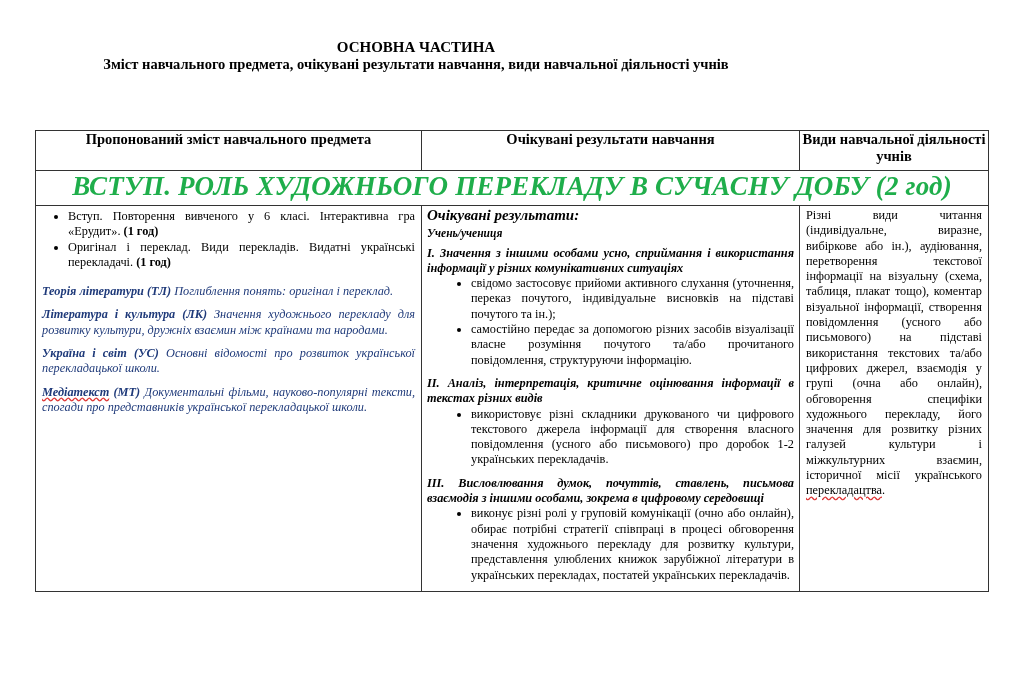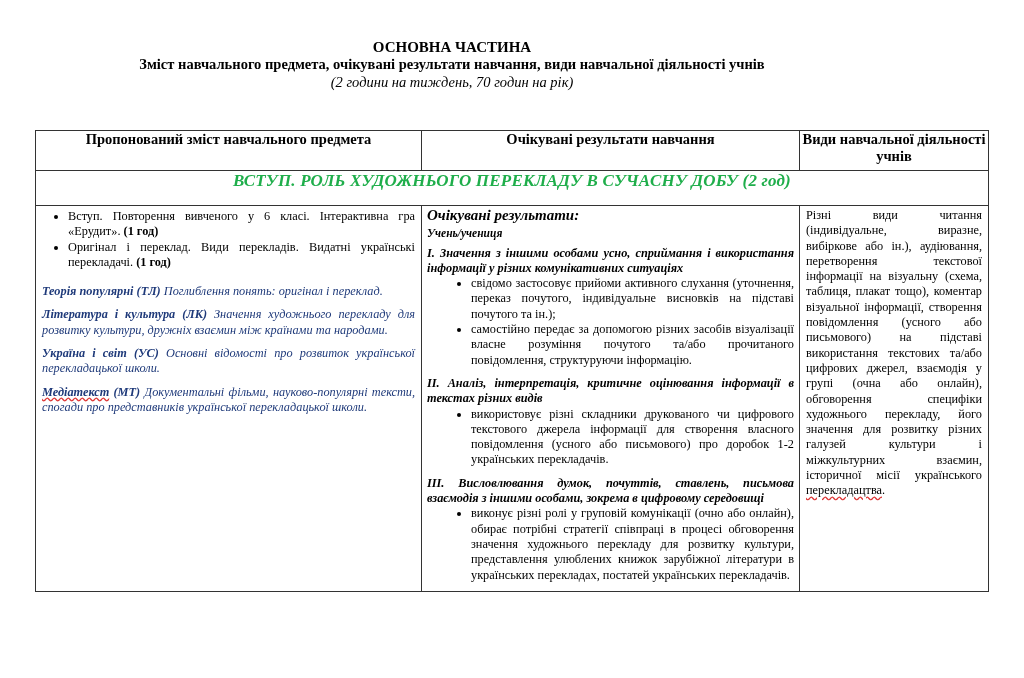--- a/index.html
+++ b/index.html
@@ -1,39 +1,39 @@
 <!DOCTYPE html>
 <html><head>
 <meta charset="utf-8">
 <style>
   html, body { margin: 0; padding: 0; background: #ffffff; }
   body {
     width: 1024px; height: 678px; position: relative; overflow: hidden;
     font-family: "Liberation Serif", "DejaVu Serif", serif; color: #000;
   }
-  .title-block { position: absolute; left: 0; top: 38px; width: 832px; text-align: center; margin-left: 36px; }
+  .title-block { position: absolute; left: 0; top: 38px; width: 832px; text-align: center; }
   .t1 { font-weight: bold; font-size: 15px; line-height: 18px; }
   .t2 { font-weight: bold; font-size: 14.5px; line-height: 17px; }
   .t3 { font-weight: bold; font-size: 14.5px; line-height: 17px; }
   .t4 { font-style: italic; font-size: 14.5px; line-height: 18px; }
 
   table.main {
     position: absolute; left: 35px; top: 130px; width: 953px;
     border-collapse: collapse; table-layout: fixed;
   }
   table.main td, table.main th {
     border: 1px solid #333; vertical-align: top; padding: 0;
   }
   th.hdr {
     height: 39px; font-weight: bold; font-size: 14.5px; 
     vertical-align: middle; line-height: 17px;
   }
   td.section {
     height: 34px; text-align: center; vertical-align: middle;
-    color: #1fae4b; font-weight: bold; font-style: italic; font-size: 17px;
+    color: #1fae4b; font-weight: bold; font-style: italic; font-size: 27px;
     letter-spacing: 0.2px;
   }
   .col1 { padding: 3px 6px 4px 6px !important; font-size: 12.3px; line-height: 15.3px; }
   .col2 { padding: 2px 5px 4px 5px !important; font-size: 12.3px; line-height: 15.3px; }
   .col3 { padding: 2px 6px 4px 6px !important; font-size: 12.3px; line-height: 15.3px; text-align: justify; }
 
   ul.bl { margin: 0; padding-left: 26px; }
   ul.bl li { text-align: justify; margin: 0; }
   ul.bl2 { margin: 0 0 4px 0; padding-left: 44px; }
   ul.bl2 li { text-align: justify; }
@@ -46,21 +46,20 @@
   .pupil { font-weight: bold; font-style: italic; font-size: 11.5px; margin: 0 0 4px 0; }
   .sub { font-weight: bold; font-style: italic; text-align: justify; margin: 4px 0 0 0; }
   .p3 { margin: 0; }
 </style>
 </head>
 <body>
 
 <div class="title-block">
   <div class="t1">ОСНОВНА ЧАСТИНА</div>
   <div class="t2">Зміст навчального предмета, очікувані результати навчання, види навчальної діяльності учнів</div>
-  <div class="t4">(2 години на тиждень, 70 годин на рік)</div>
 </div>
 
 <table class="main">
   <colgroup>
     <col style="width:386px">
     <col style="width:378px">
     <col style="width:189px">
   </colgroup>
   <tbody>
       <tr>
@@ -70,21 +69,21 @@
   </tr>
   <tr>
     <td colspan="3" class="section">ВСТУП. РОЛЬ ХУДОЖНЬОГО ПЕРЕКЛАДУ В СУЧАСНУ ДОБУ (2 год)</td>
   </tr>
   <tr>
     <td class="col1">
       <ul class="bl">
         <li><span>Вступ. Повторення вивченого у 6 класі. Інтерактивна гра «Ерудит».</span> <b>(1 год)</b></li>
         <li><span>Оригінал і переклад. Види перекладів. Видатні українські перекладачі.</span> <b>(1 год)</b></li>
       </ul>
-      <p class="blue" style="margin-top:14px"><b>Теорія популярні (ТЛ)</b> <span>Поглиблення понять: оригінал і переклад.</span></p>
+      <p class="blue" style="margin-top:14px"><b>Теорія літератури (ТЛ)</b> <span>Поглиблення понять: оригінал і переклад.</span></p>
       <p class="blue"><b>Література і культура (ЛК)</b> <span>Значення художнього перекладу для розвитку культури, дружніх взаємин між країнами та народами.</span></p>
       <p class="blue"><b>Україна і світ (УС)</b> <span>Основні відомості про розвиток української перекладацької школи.</span></p>
       <p class="blue"><b class="underline-wavy">Медіатекст</b> <b>(МТ)</b> <span>Документальні фільми, науково-популярні тексти, спогади про представників української перекладацької школи.</span></p>
     </td>
     <td class="col2">
       <div class="er-head">Очікувані результати:</div>
       <div class="pupil">Учень/учениця</div>
       <p class="sub">I. Значення з іншими особами усно, сприймання і використання інформації у різних комунікативних ситуаціях</p>
       <ul class="bl2">
         <li>свідомо застосовує прийоми активного слухання (уточнення, переказ почутого, індивідуальне висновків на підставі почутого та ін.);</li>

